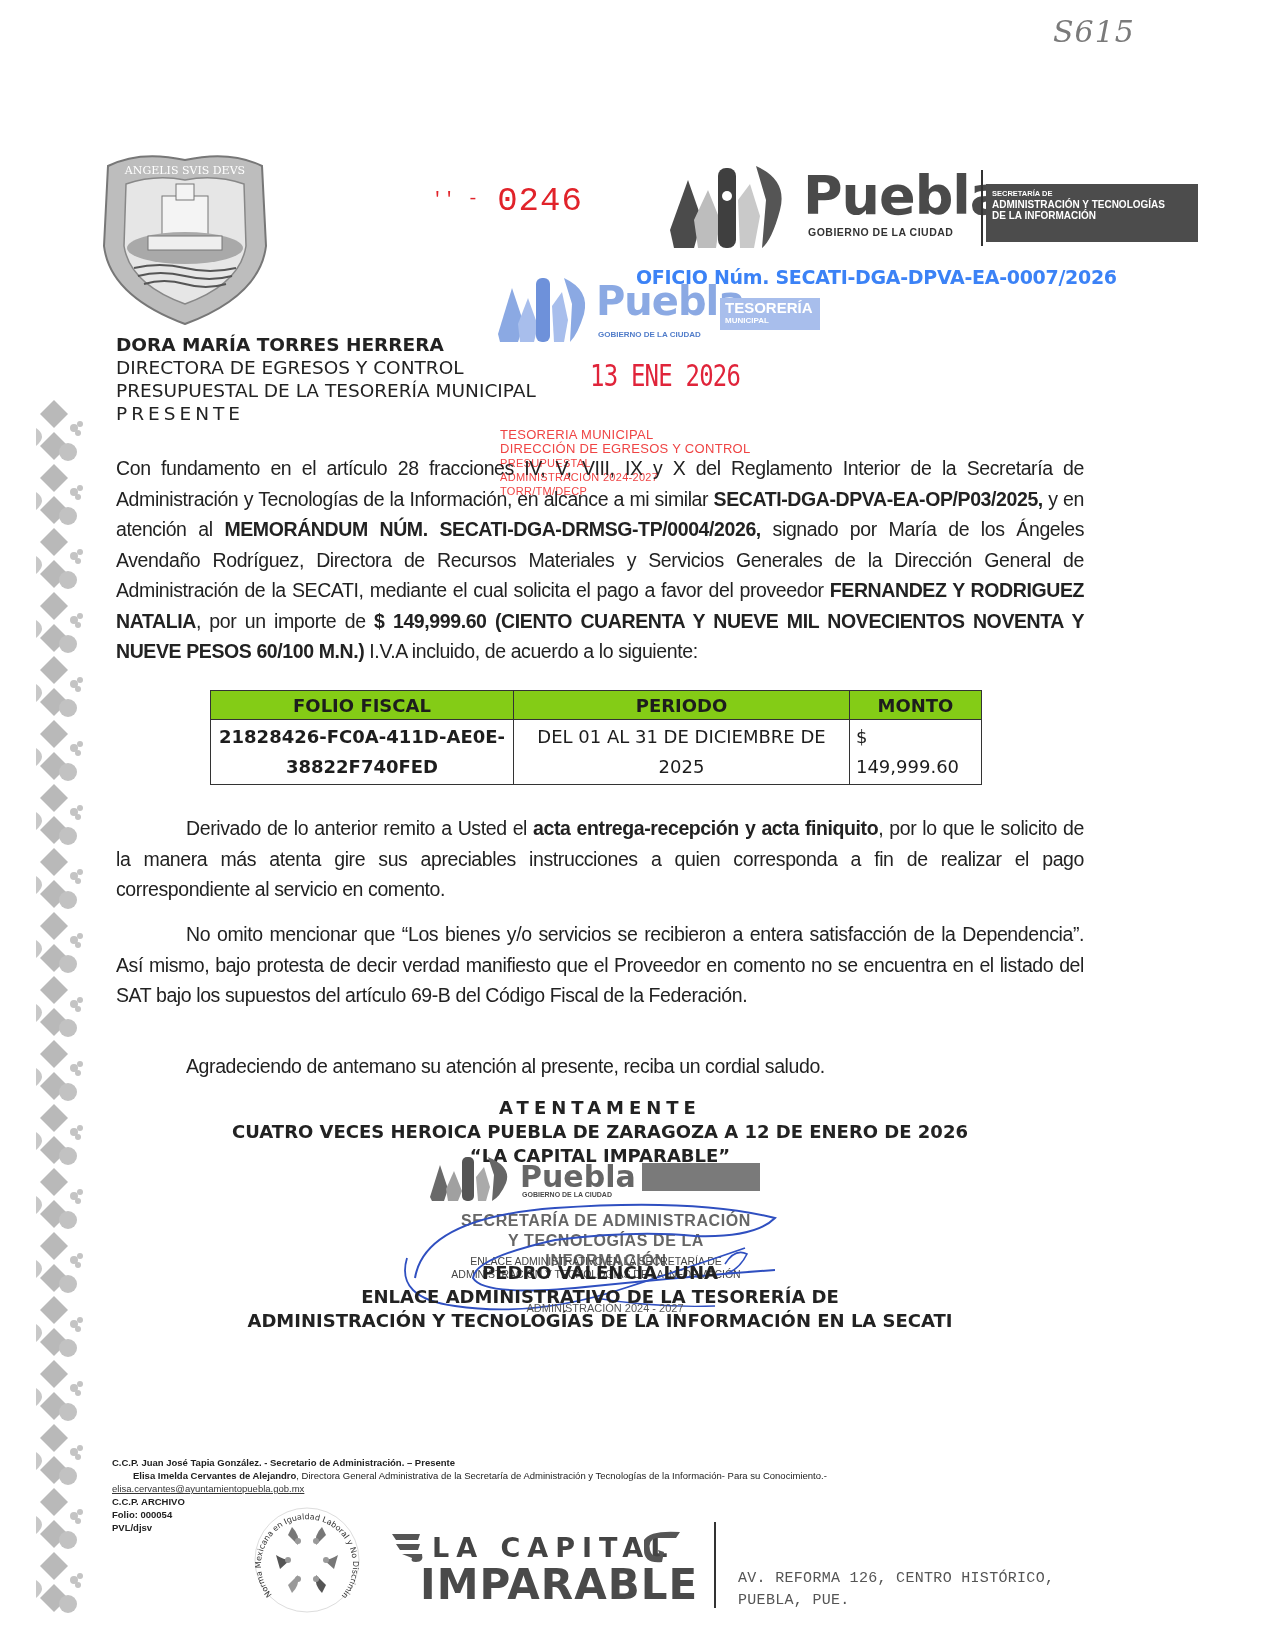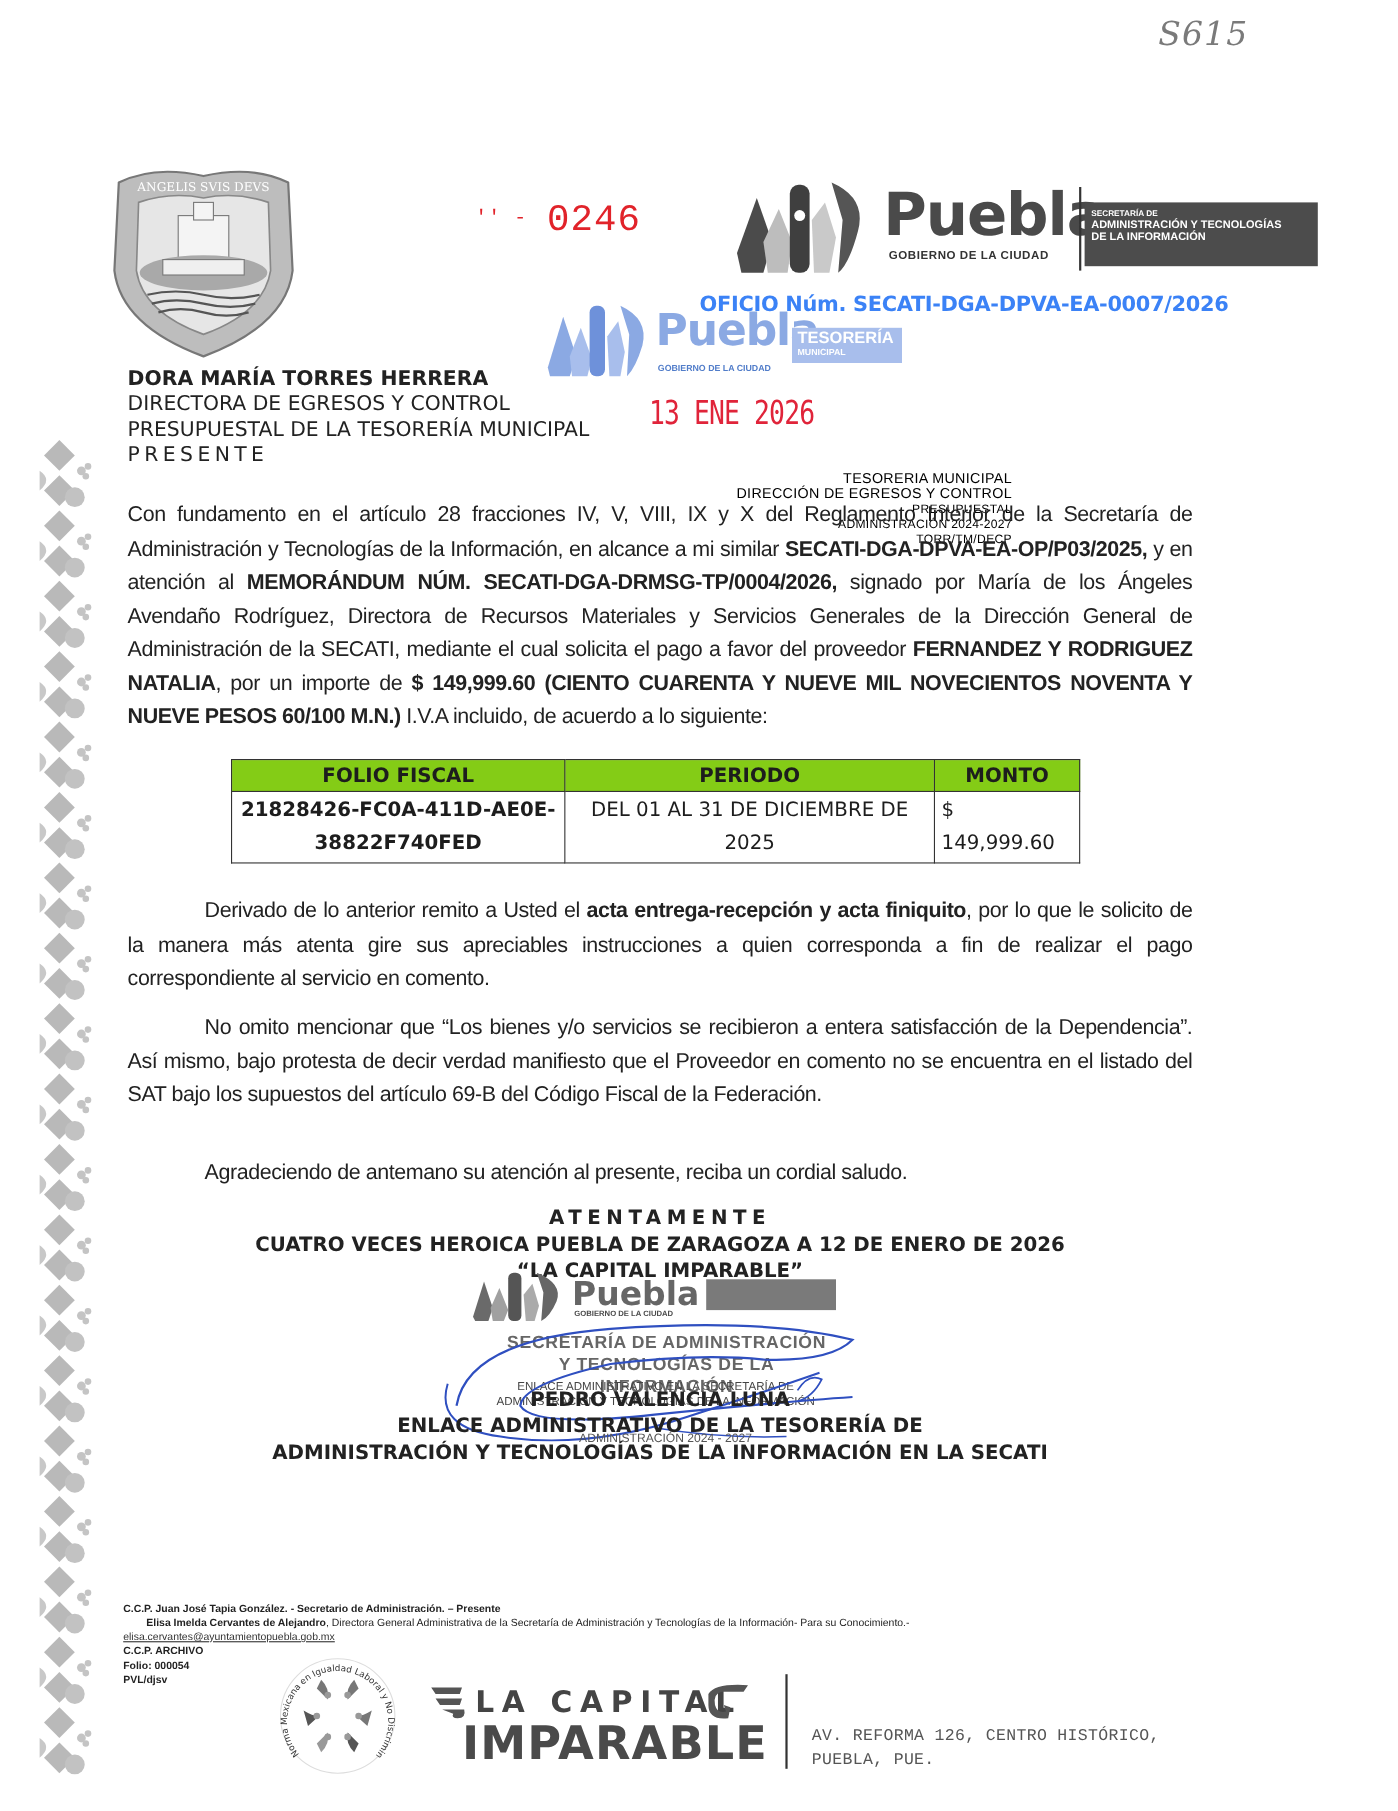--- a/index.html
+++ b/index.html
@@ -27,21 +27,21 @@
   .logo-art { position: absolute; left: 0; top: 0; width: 130px; height: 90px; }
   
   .oficio { left: 636px; top: 266px; font-size: 19px; font-weight: bold; color: #3b82f6; font-family: "DejaVu Sans", sans-serif; letter-spacing: -0.3px; }
   
   .stamp-teso { left: 496px; top: 270px; width: 360px; height: 80px; color: #3f6fc4; opacity: 0.9; }
   .stamp-teso .word { position: absolute; left: 100px; top: 8px; font-size: 40px; font-weight: bold; font-family: "DejaVu Sans", sans-serif; color: #7fa0e0; letter-spacing: -1px; }
   .stamp-teso .sub { position: absolute; left: 102px; top: 60px; font-size: 8px; font-weight: bold; }
   .stamp-teso .box { position: absolute; left: 224px; top: 28px; width: 100px; height: 32px; background: #9fb8ea; color: #fff; font-weight: bold; font-size: 15px; line-height: 16px; padding: 2px 5px; box-sizing: border-box; }
   .stamp-teso .box .s { font-size: 8px; display: block; line-height: 9px; }
   .stamp-date { left: 590px; top: 358px; font-size: 30px; color: #e0243a; font-family: "DejaVu Sans Mono", monospace; letter-spacing: -1px; transform: scaleX(0.8); transform-origin: left; }
-  .stamp-text { left: 500px; top: 428px; width: 420px; text-align: right; color: #000000; font-size: 13px; line-height: 14px; letter-spacing: 0.3px; }
+  .stamp-text { left: 500px; top: 428px; width: 420px; text-align: left; color: #ef4444; font-size: 13px; line-height: 14px; letter-spacing: 0.3px; }
   .stamp-text .l3 { font-size: 11px; }
   
   .addressee { left: 116px; top: 333px; font-size: 18.5px; line-height: 23px; color: #222; font-family: "DejaVu Sans", sans-serif; }
   .addressee .name { font-weight: bold; }
   .addressee .spaced { letter-spacing: 4px; }
   
   .body-text { left: 116px; width: 968px; font-size: 19.5px; line-height: 30.5px; text-align: justify; color: #222; font-family: Liberation Sans, sans-serif; letter-spacing: -0.4px; margin-top: 15px; }
   .body-text b { font-weight: bold; }
   .p1 { top: 438px; }
   .p2 { top: 798px; text-indent: 70px; }

